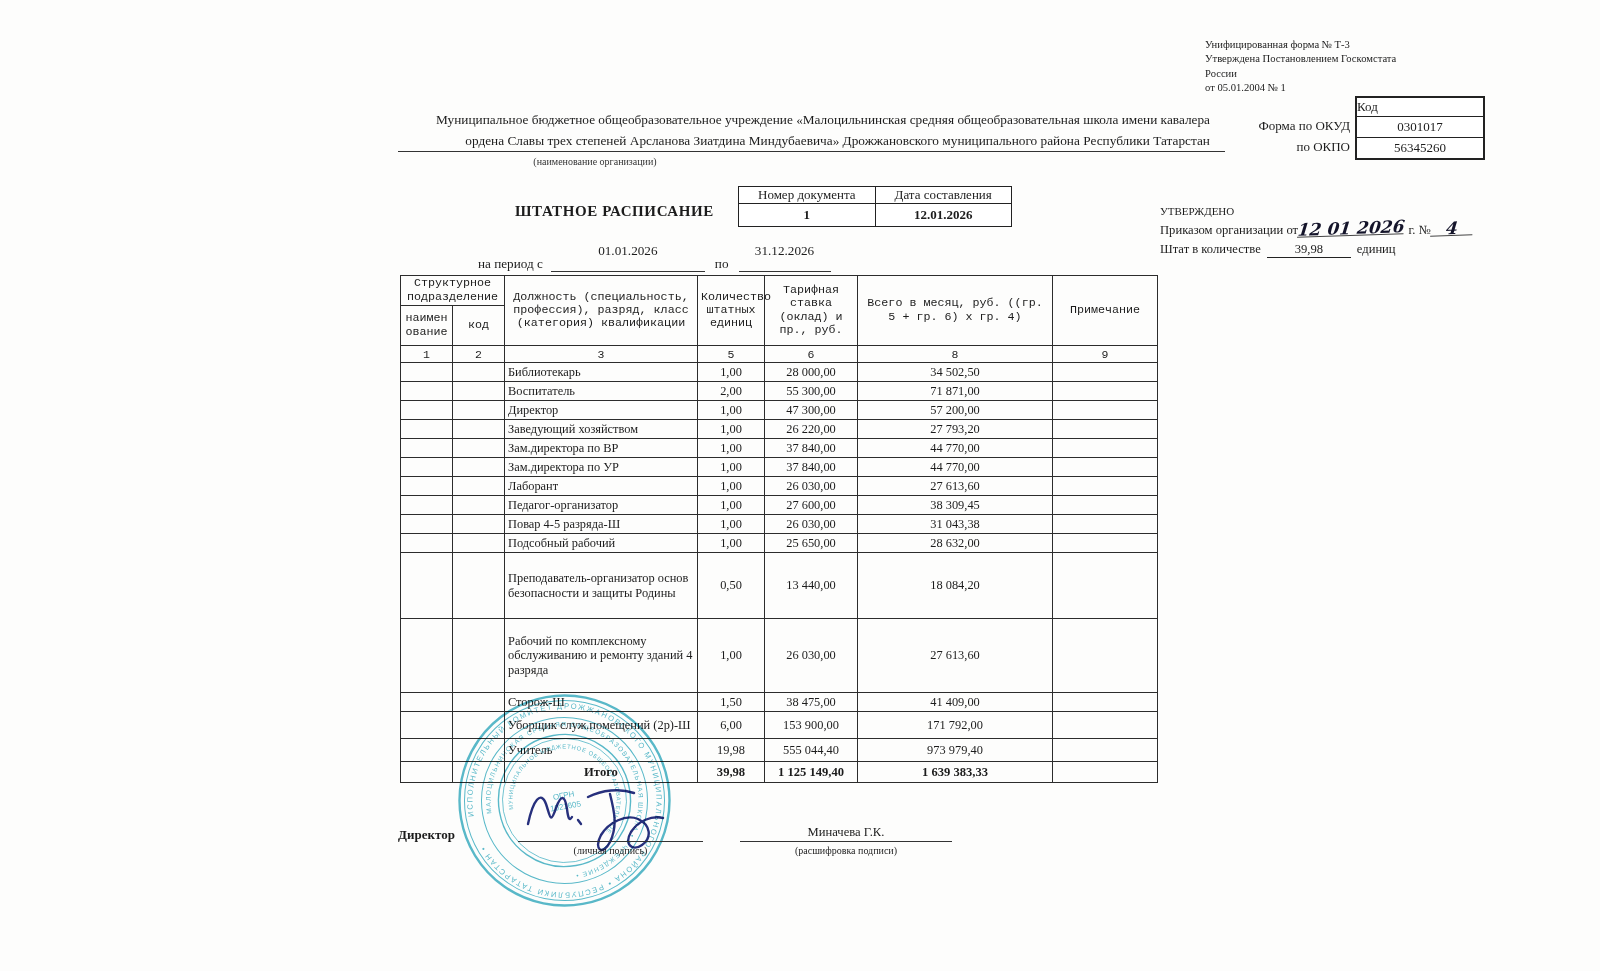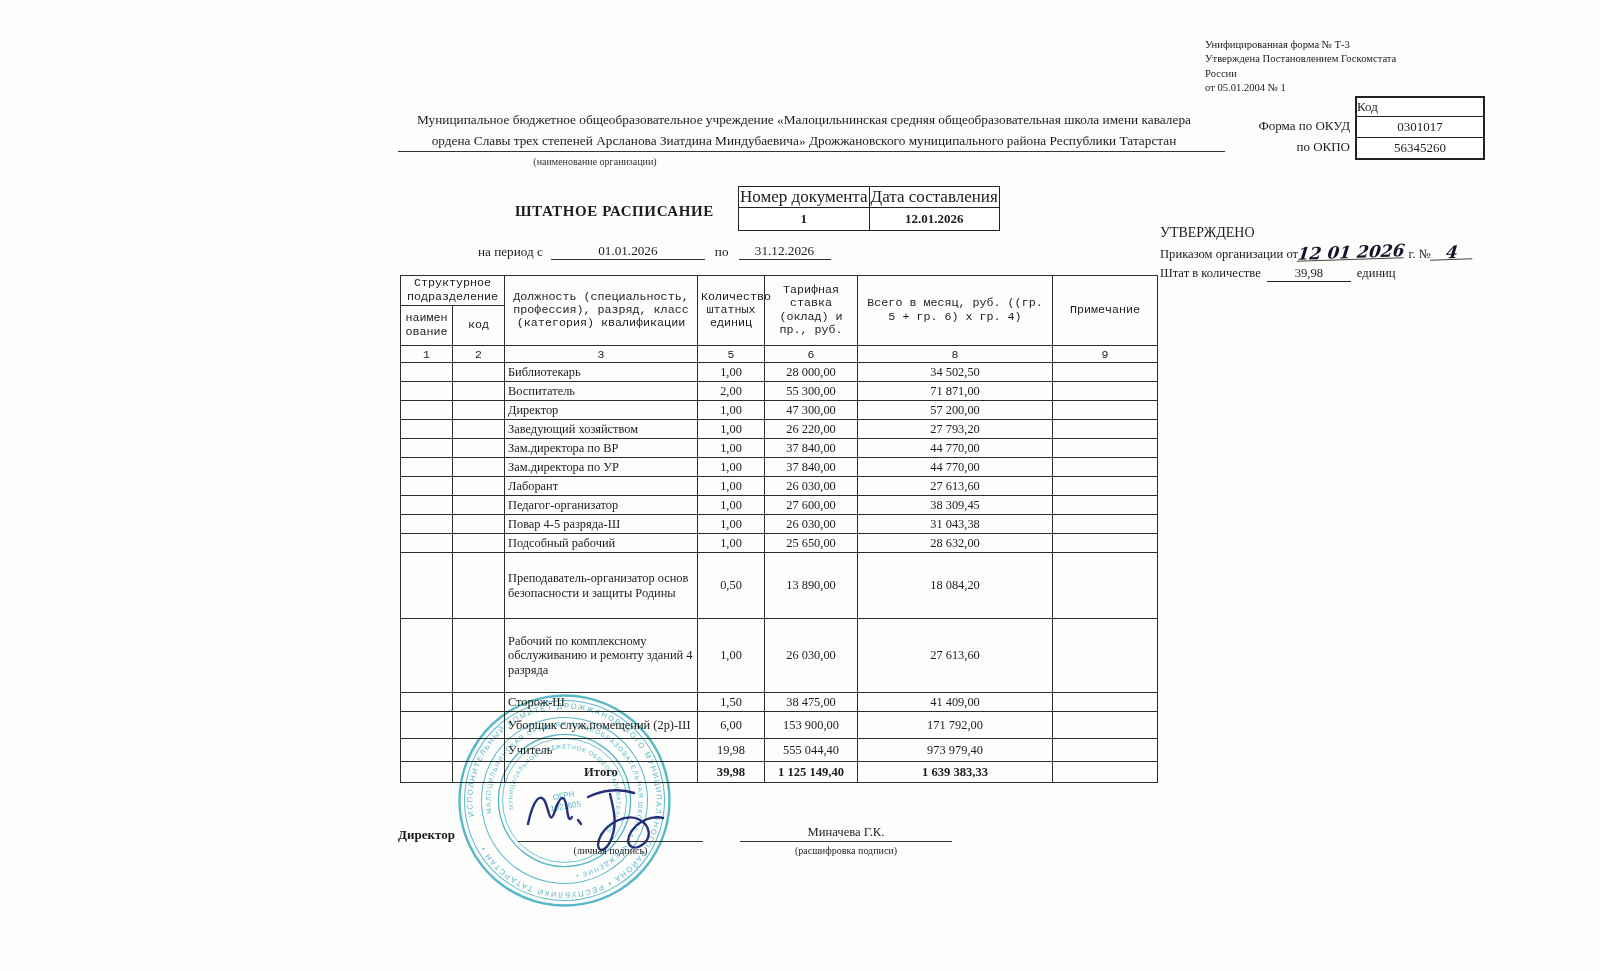--- a/index.html
+++ b/index.html
@@ -12,34 +12,34 @@
 
   
   .codebox{position:absolute;left:1355px;top:96px;width:126px;border:2px solid #222;background:#fff;}
   .codebox .cb-row{border-top:1.4px solid #222;height:20px;line-height:20px;text-align:center;font-size:13px;}
   .codebox .cb-head{border-top:none;height:18px;line-height:18px;font-size:13px;}
   .cb-label{position:absolute;width:210px;text-align:right;font-size:13px;}
   .lbl-okud{left:1140px;top:118px;}
   .lbl-okpo{left:1140px;top:139px;}
 
   
-  .org{position:absolute;left:398px;top:110px;width:812px;text-align:center;font-size:13.3px;line-height:1.55;}
+  .org{position:absolute;left:398px;top:110px;width:812px;text-align:right;font-size:13.3px;line-height:1.55;}
   .org-line{position:absolute;left:398px;top:151px;width:827px;border-bottom:1.4px solid #333;}
   .org-caption{position:absolute;left:500px;top:156px;width:190px;text-align:center;font-size:10px;color:#333;}
 
   
   .title{position:absolute;left:515px;top:203px;font-size:15px;font-weight:bold;letter-spacing:.6px;}
   .docinfo{position:absolute;left:738px;top:186px;border-collapse:collapse;table-layout:fixed;background:#fff;}
   .docinfo td{border:1.4px solid #222;text-align:center;overflow:hidden;white-space:nowrap;}
-  .docinfo .di-h{font-size:17px;height:16px;padding:0 1px;}
+  .docinfo .di-h{font-size:13px;height:16px;padding:0 19px;}
   .docinfo .di-v{font-size:13px;font-weight:bold;height:20px;}
 
   
   .period{position:absolute;left:478px;top:243px;display:flex;align-items:flex-end;font-size:13.2px;}
-  .uline{border-bottom:1.3px solid #333;text-align:center;padding-bottom:0px;}
+  .uline{border-bottom:1.3px solid #333;text-align:center;padding-bottom:12px;}
   .p-from{width:154px;margin-left:8px;}
   .p-po{margin-left:10px;}
   .p-to{width:92px;margin-left:10px;}
 
   
   .approval{position:absolute;left:1160px;top:205px;width:345px;font-size:12.6px;}
   .appr-row{display:flex;align-items:baseline;margin-top:4px;white-space:nowrap;}
   .hw{font-family:"DejaVu Serif",serif;font-style:italic;font-weight:bold;font-size:17px;
       transform:skewX(-8deg) rotate(-2deg);display:inline-block;color:#14142a;}
   .hw-date{border-bottom:1px solid #444;min-width:92px;text-align:center;line-height:14px;}
@@ -124,21 +124,21 @@
     </table>
 
   <div class="period">
     <span>на период с</span>
     <span class="uline p-from">01.01.2026</span>
     <span class="p-po">по</span>
     <span class="uline p-to">31.12.2026</span>
   </div>
 
   <div class="approval">
-    <div style="font-size:14px;margin-top:20px;">УТВЕРЖДЕНО</div>
+    <div style="font-size:11px;">УТВЕРЖДЕНО</div>
     <div class="appr-row">
       <span>Приказом организации от</span>
       <span class="hw hw-date">12 01 2026</span>
       <span style="margin-left:4px;">г. №</span>
       <span class="hw hw-no">4</span>
     </div>
     <div class="appr-row">
       <span>Штат в количестве</span>
       <span class="staff-cnt">39,98</span>
       <span>единиц</span>
@@ -277,21 +277,21 @@
       <td class="c5">25 650,00</td>
       <td class="c6">28 632,00</td>
       <td class="c7"></td>
     </tr>
 
     <tr>
       <td class="c1"></td>
       <td class="c2"></td>
       <td class="c3">Преподаватель-организатор основ безопасности и защиты Родины</td>
       <td class="c4">0,50</td>
-      <td class="c5">13 890,00</td>
+      <td class="c5">13 440,00</td>
       <td class="c6">18 084,20</td>
       <td class="c7"></td>
     </tr>
 
     <tr>
       <td class="c1"></td>
       <td class="c2"></td>
       <td class="c3">Рабочий по комплексному обслуживанию и ремонту зданий 4 разряда</td>
       <td class="c4">1,00</td>
       <td class="c5">26 030,00</td>

